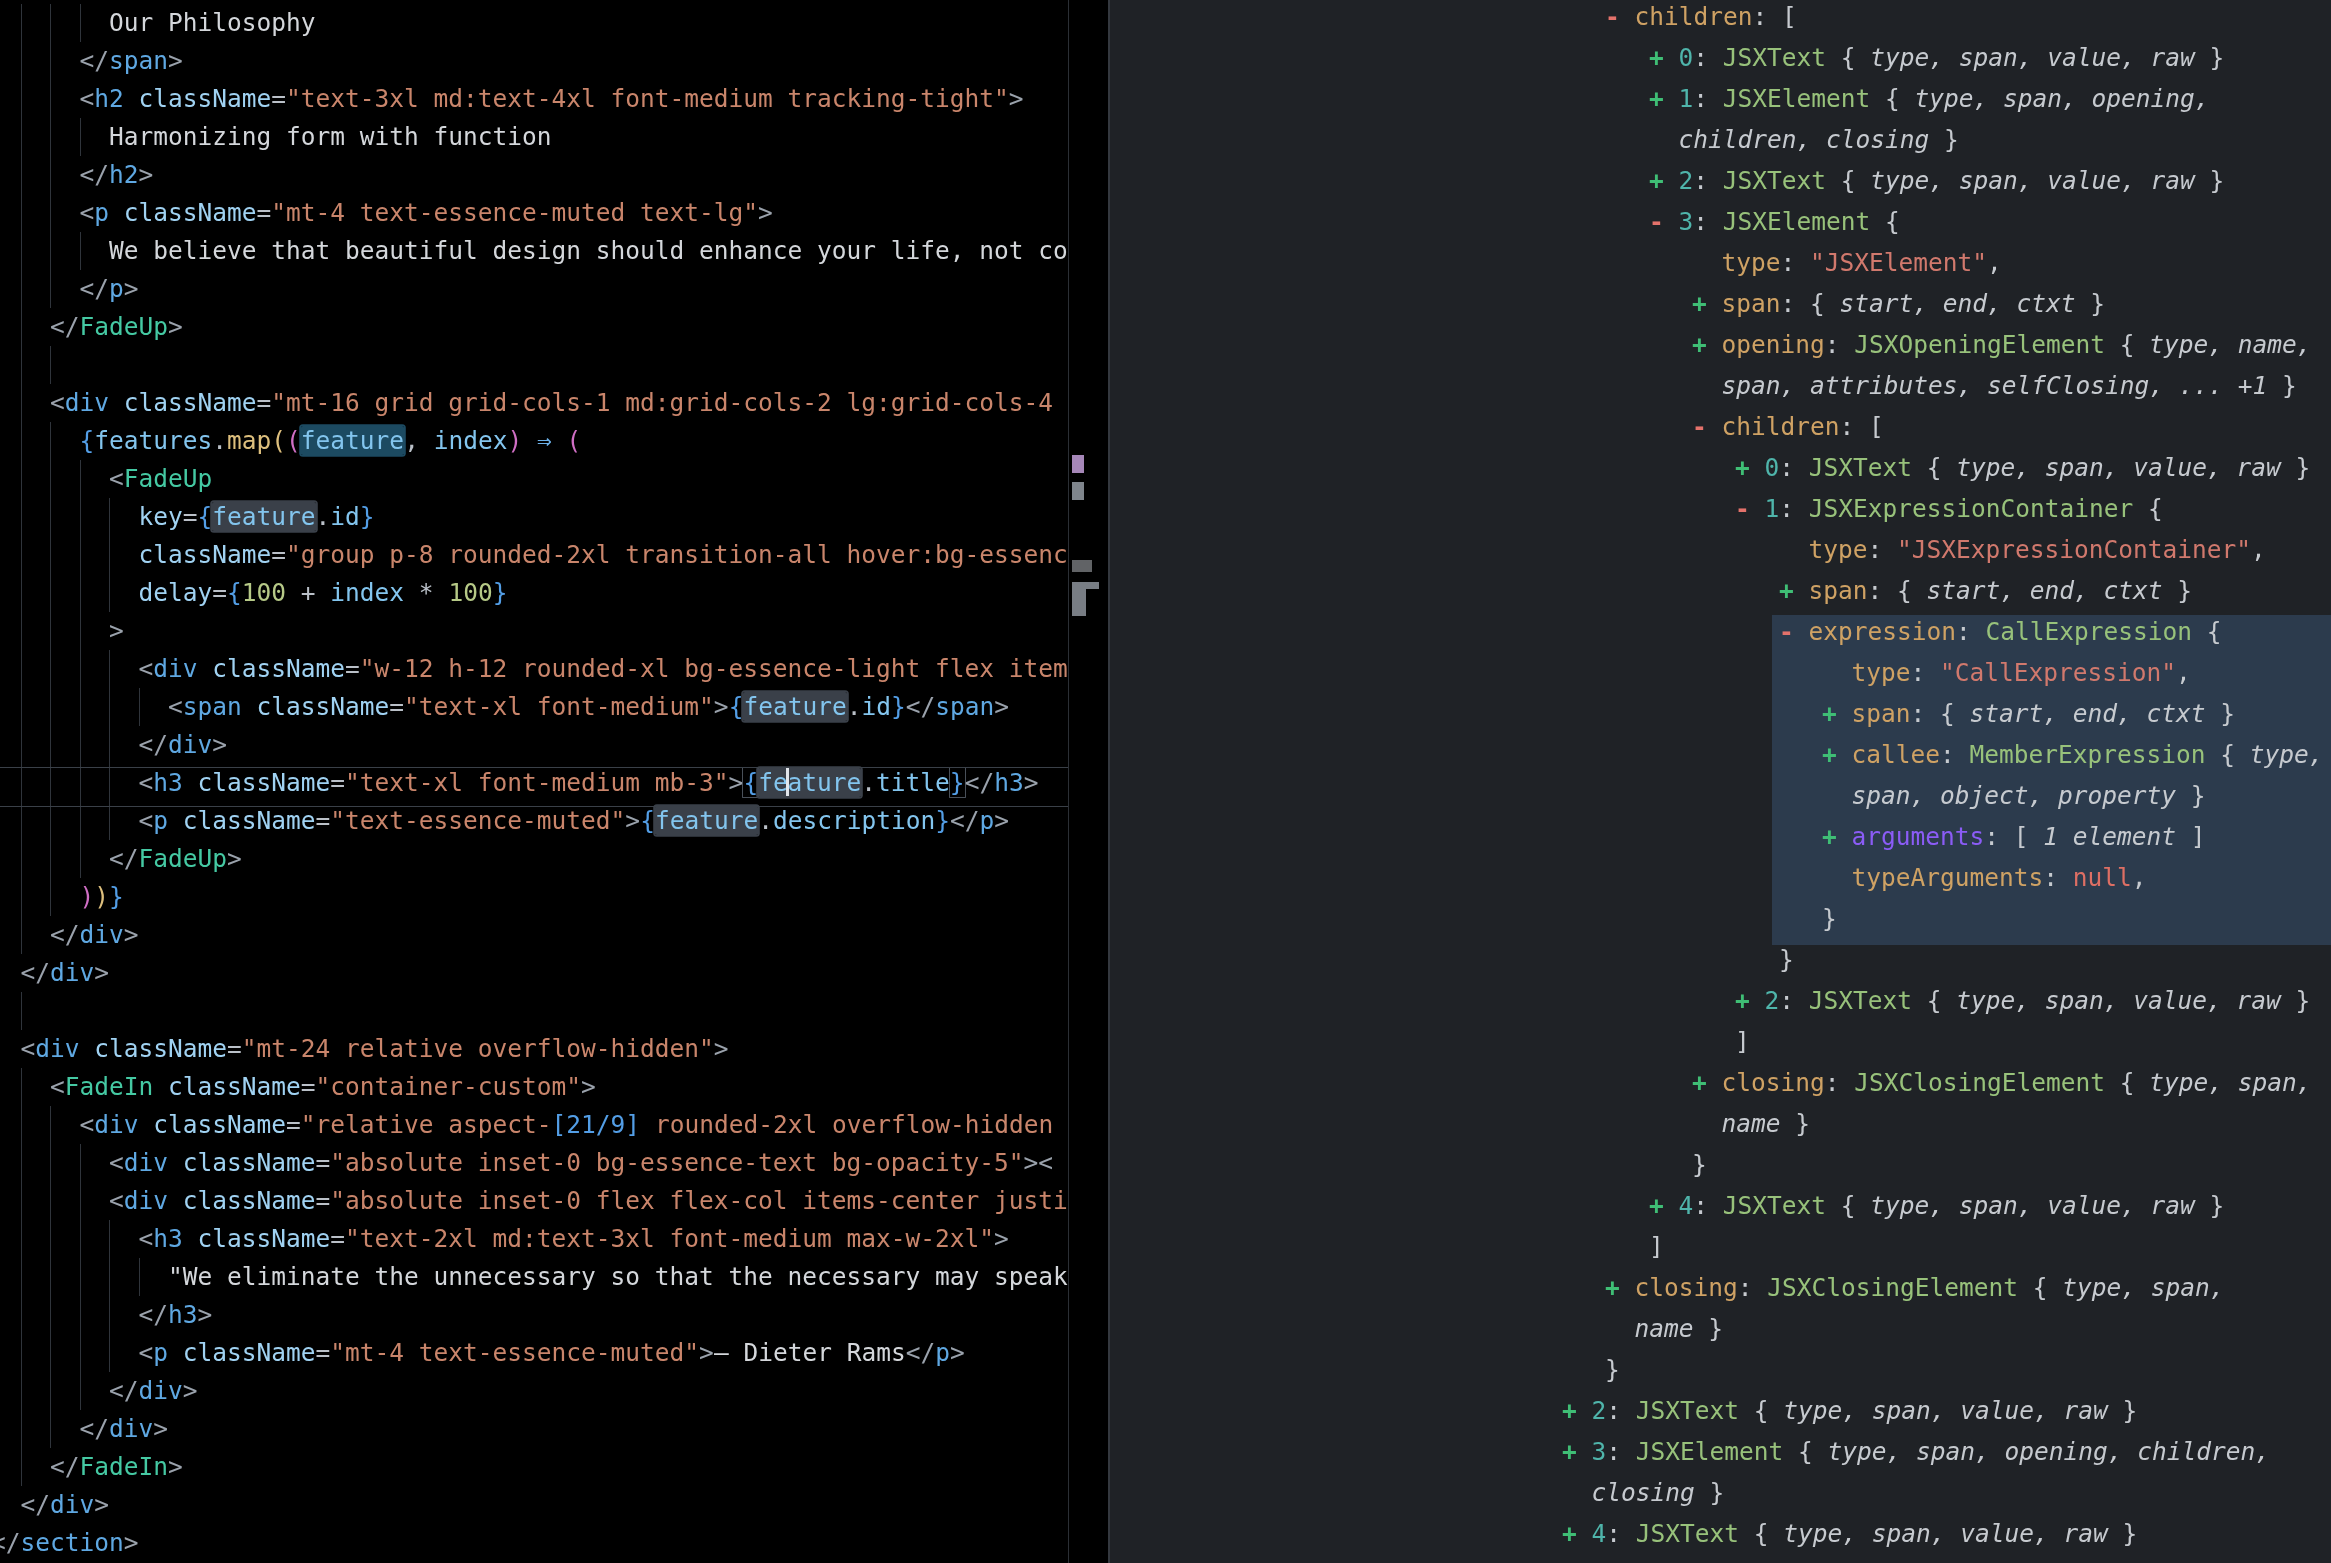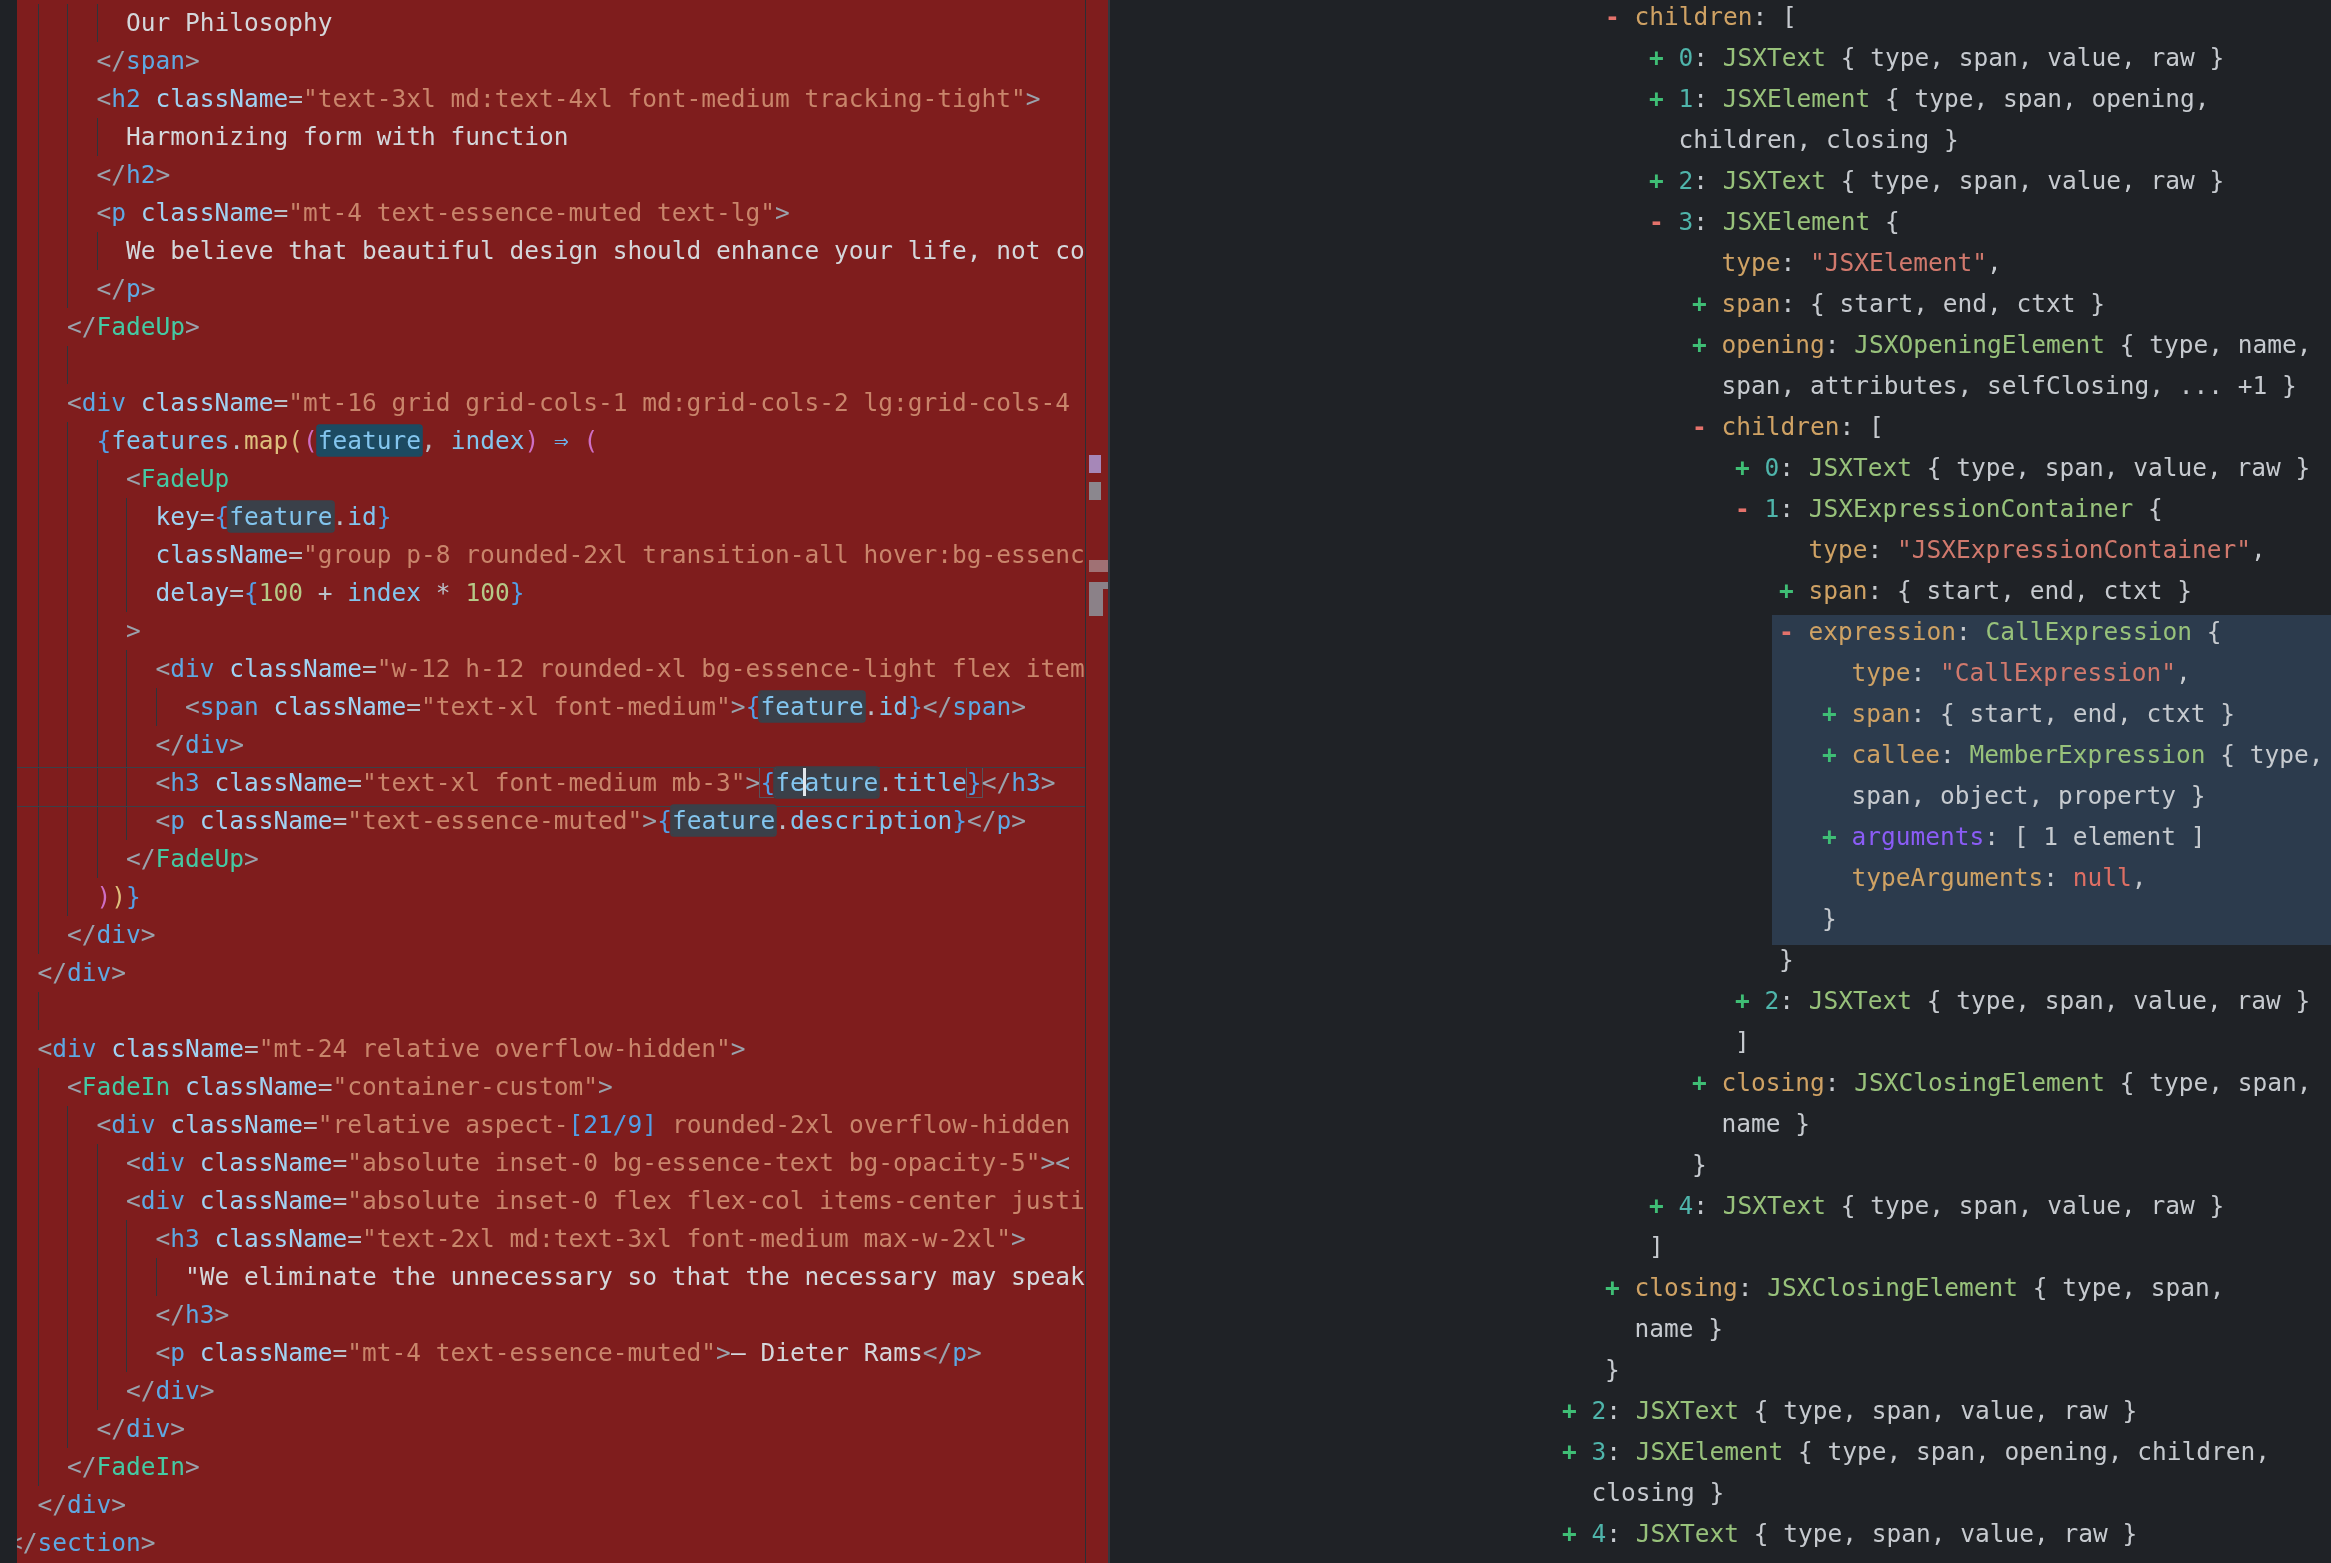--- a/index.html
+++ b/index.html
@@ -1,19 +1,19 @@
 <!DOCTYPE html>
 <html style="font-size:14.5px"><head>
 <meta charset="utf-8">
 <style>
   html,body{margin:0;padding:0;background:#1f2226;}
   body{width:2331px;height:1564px;overflow:hidden;position:relative;
        font-family:"DejaVu Sans Mono",monospace;}
   
-  .editor-pane{position:absolute;left:17px;top:0;width:1108px;height:1564px;overflow:hidden;background:#7f1d1d;}
+  .editor-pane{position:absolute;left:0;top:0;width:1108px;height:1564px;overflow:hidden;background:#000000;}
   .ast-pane{position:absolute;left:1110px;top:0;right:0;height:1564px;overflow:hidden;background:#1f2226;}
   .divider{position:absolute;left:1108px;top:0;width:1.8px;height:1564px;background:#34383f;}
   
   .lines{position:absolute;left:-9px;top:3.6px;font-size:24.5px;line-height:38px;white-space:pre;}
   .cl{height:38px;position:relative;}
   .guide{position:absolute;top:0;bottom:0;width:0.9px;background:#2f343b;}
   .tk-t{color:#5fa8e2}          
   .tk-c{color:#45c9a3}          
   .tk-a{color:#a0d2f2}          
   .tk-s{color:#c9856b}          
@@ -38,21 +38,21 @@
   .ast-hl{position:absolute;background:#2c3b4d;z-index:0;}
   .mk{font-weight:bold;}
   .mk.plus{color:#3fbe75}.mk.minus{color:#e4726b}
   .tk-kk{color:#cfa264}         
   .tk-ka{color:#8b5cf6}         
   .tk-ty{color:#98c27b}         
   .tk-ix{color:#4fb5ab}         
   .tk-st{color:#d1796d}         
   .tk-nu{color:#de6f64}         
   .tk-pu{color:#c6cacf}         
-  .tk-pv{color:#c6cacf;}  
+  .tk-pv{color:#c6cacf;font-style:italic;}  
 </style>
 </head>
 <body>
 
 <div class="editor-pane">
   <div class="lines"><div class="cl"><span class="guide" style="left: 29.5px;"></span><span class="guide" style="left: 59px;"></span><span class="guide" style="left: 89px;"></span>        <span class="tk-w">Our Philosophy</span></div><div class="cl"><span class="guide" style="left: 29.5px;"></span><span class="guide" style="left: 59px;"></span>      <span class="tk-d">&lt;/</span><span class="tk-t">span</span><span class="tk-d">&gt;</span></div><div class="cl"><span class="guide" style="left: 29.5px;"></span><span class="guide" style="left: 59px;"></span>      <span class="tk-d">&lt;</span><span class="tk-t">h2</span><span class="tk-w"> </span><span class="tk-a">className</span><span class="tk-o">=</span><span class="tk-s">"text-3xl md:text-4xl font-medium tracking-tight"</span><span class="tk-d">&gt;</span></div><div class="cl"><span class="guide" style="left: 29.5px;"></span><span class="guide" style="left: 59px;"></span><span class="guide" style="left: 89px;"></span>        <span class="tk-w">Harmonizing form with function</span></div><div class="cl"><span class="guide" style="left: 29.5px;"></span><span class="guide" style="left: 59px;"></span>      <span class="tk-d">&lt;/</span><span class="tk-t">h2</span><span class="tk-d">&gt;</span></div><div class="cl"><span class="guide" style="left: 29.5px;"></span><span class="guide" style="left: 59px;"></span>      <span class="tk-d">&lt;</span><span class="tk-t">p</span><span class="tk-w"> </span><span class="tk-a">className</span><span class="tk-o">=</span><span class="tk-s">"mt-4 text-essence-muted text-lg"</span><span class="tk-d">&gt;</span></div><div class="cl"><span class="guide" style="left: 29.5px;"></span><span class="guide" style="left: 59px;"></span><span class="guide" style="left: 89px;"></span>        <span class="tk-w">We believe that beautiful design should enhance your life, not co</span></div><div class="cl"><span class="guide" style="left: 29.5px;"></span><span class="guide" style="left: 59px;"></span>      <span class="tk-d">&lt;/</span><span class="tk-t">p</span><span class="tk-d">&gt;</span></div><div class="cl"><span class="guide" style="left: 29.5px;"></span>    <span class="tk-d">&lt;/</span><span class="tk-c">FadeUp</span><span class="tk-d">&gt;</span></div><div class="cl"><span class="guide" style="left: 29.5px;"></span><span class="guide" style="left: 59px;"></span></div><div class="cl"><span class="guide" style="left: 29.5px;"></span>    <span class="tk-d">&lt;</span><span class="tk-t">div</span><span class="tk-w"> </span><span class="tk-a">className</span><span class="tk-o">=</span><span class="tk-s">"mt-16 grid grid-cols-1 md:grid-cols-2 lg:grid-cols-4</span></div><div class="cl"><span class="guide" style="left: 29.5px;"></span><span class="guide" style="left: 59px;"></span>      <span class="tk-b">{</span><span class="tk-i">features</span><span class="tk-o">.</span><span class="tk-m">map</span><span class="tk-p1">(</span><span class="tk-p2">(</span><span class="tk-i tk-sel">feature</span><span class="tk-o">, </span><span class="tk-i">index</span><span class="tk-p2">)</span><span class="tk-w"> </span><span class="tk-arr">⇒</span><span class="tk-w"> </span><span class="tk-p2">(</span></div><div class="cl"><span class="guide" style="left: 29.5px;"></span><span class="guide" style="left: 59px;"></span><span class="guide" style="left: 89px;"></span>        <span class="tk-d">&lt;</span><span class="tk-c">FadeUp</span></div><div class="cl"><span class="guide" style="left: 29.5px;"></span><span class="guide" style="left: 59px;"></span><span class="guide" style="left: 89px;"></span><span class="guide" style="left: 118px;"></span>          <span class="tk-a">key</span><span class="tk-o">=</span><span class="tk-b">{</span><span class="tk-i tk-ref">feature</span><span class="tk-o">.</span><span class="tk-i">id</span><span class="tk-b">}</span></div><div class="cl"><span class="guide" style="left: 29.5px;"></span><span class="guide" style="left: 59px;"></span><span class="guide" style="left: 89px;"></span><span class="guide" style="left: 118px;"></span>          <span class="tk-a">className</span><span class="tk-o">=</span><span class="tk-s">"group p-8 rounded-2xl transition-all hover:bg-essenc</span></div><div class="cl"><span class="guide" style="left: 29.5px;"></span><span class="guide" style="left: 59px;"></span><span class="guide" style="left: 89px;"></span><span class="guide" style="left: 118px;"></span>          <span class="tk-a">delay</span><span class="tk-o">=</span><span class="tk-b">{</span><span class="tk-n">100</span><span class="tk-o"> + </span><span class="tk-i">index</span><span class="tk-o"> * </span><span class="tk-n">100</span><span class="tk-b">}</span></div><div class="cl"><span class="guide" style="left: 29.5px;"></span><span class="guide" style="left: 59px;"></span><span class="guide" style="left: 89px;"></span>        <span class="tk-d">&gt;</span></div><div class="cl"><span class="guide" style="left: 29.5px;"></span><span class="guide" style="left: 59px;"></span><span class="guide" style="left: 89px;"></span><span class="guide" style="left: 118px;"></span>          <span class="tk-d">&lt;</span><span class="tk-t">div</span><span class="tk-w"> </span><span class="tk-a">className</span><span class="tk-o">=</span><span class="tk-s">"w-12 h-12 rounded-xl bg-essence-light flex item</span></div><div class="cl"><span class="guide" style="left: 29.5px;"></span><span class="guide" style="left: 59px;"></span><span class="guide" style="left: 89px;"></span><span class="guide" style="left: 118px;"></span><span class="guide" style="left: 148px;"></span>            <span class="tk-d">&lt;</span><span class="tk-t">span</span><span class="tk-w"> </span><span class="tk-a">className</span><span class="tk-o">=</span><span class="tk-s">"text-xl font-medium"</span><span class="tk-d">&gt;</span><span class="tk-b">{</span><span class="tk-i tk-ref">feature</span><span class="tk-o">.</span><span class="tk-i">id</span><span class="tk-b">}</span><span class="tk-d">&lt;/</span><span class="tk-t">span</span><span class="tk-d">&gt;</span></div><div class="cl"><span class="guide" style="left: 29.5px;"></span><span class="guide" style="left: 59px;"></span><span class="guide" style="left: 89px;"></span><span class="guide" style="left: 118px;"></span>          <span class="tk-d">&lt;/</span><span class="tk-t">div</span><span class="tk-d">&gt;</span></div><div class="cl"><span class="guide" style="left: 29.5px;"></span><span class="guide" style="left: 59px;"></span><span class="guide" style="left: 89px;"></span><span class="guide" style="left: 118px;"></span>          <span class="tk-d">&lt;</span><span class="tk-t">h3</span><span class="tk-w"> </span><span class="tk-a">className</span><span class="tk-o">=</span><span class="tk-s">"text-xl font-medium mb-3"</span><span class="tk-d">&gt;</span><span class="tk-bbox">{</span><span class="tk-i tk-ref">fe<span class="caret"></span>ature</span><span class="tk-o">.</span><span class="tk-i">title</span><span class="tk-bbox">}</span><span class="tk-d">&lt;/</span><span class="tk-t">h3</span><span class="tk-d">&gt;</span></div><div class="cl"><span class="guide" style="left: 29.5px;"></span><span class="guide" style="left: 59px;"></span><span class="guide" style="left: 89px;"></span><span class="guide" style="left: 118px;"></span>          <span class="tk-d">&lt;</span><span class="tk-t">p</span><span class="tk-w"> </span><span class="tk-a">className</span><span class="tk-o">=</span><span class="tk-s">"text-essence-muted"</span><span class="tk-d">&gt;</span><span class="tk-b">{</span><span class="tk-i tk-ref">feature</span><span class="tk-o">.</span><span class="tk-i">description</span><span class="tk-b">}</span><span class="tk-d">&lt;/</span><span class="tk-t">p</span><span class="tk-d">&gt;</span></div><div class="cl"><span class="guide" style="left: 29.5px;"></span><span class="guide" style="left: 59px;"></span><span class="guide" style="left: 89px;"></span>        <span class="tk-d">&lt;/</span><span class="tk-c">FadeUp</span><span class="tk-d">&gt;</span></div><div class="cl"><span class="guide" style="left: 29.5px;"></span><span class="guide" style="left: 59px;"></span>      <span class="tk-p2">)</span><span class="tk-p1">)</span><span class="tk-b">}</span></div><div class="cl"><span class="guide" style="left: 29.5px;"></span>    <span class="tk-d">&lt;/</span><span class="tk-t">div</span><span class="tk-d">&gt;</span></div><div class="cl">  <span class="tk-d">&lt;/</span><span class="tk-t">div</span><span class="tk-d">&gt;</span></div><div class="cl"><span class="guide" style="left: 29.5px;"></span></div><div class="cl">  <span class="tk-d">&lt;</span><span class="tk-t">div</span><span class="tk-w"> </span><span class="tk-a">className</span><span class="tk-o">=</span><span class="tk-s">"mt-24 relative overflow-hidden"</span><span class="tk-d">&gt;</span></div><div class="cl"><span class="guide" style="left: 29.5px;"></span>    <span class="tk-d">&lt;</span><span class="tk-c">FadeIn</span><span class="tk-w"> </span><span class="tk-a">className</span><span class="tk-o">=</span><span class="tk-s">"container-custom"</span><span class="tk-d">&gt;</span></div><div class="cl"><span class="guide" style="left: 29.5px;"></span><span class="guide" style="left: 59px;"></span>      <span class="tk-d">&lt;</span><span class="tk-t">div</span><span class="tk-w"> </span><span class="tk-a">className</span><span class="tk-o">=</span><span class="tk-s">"relative aspect-</span><span class="tk-b">[21/9]</span><span class="tk-s"> rounded-2xl overflow-hidden</span></div><div class="cl"><span class="guide" style="left: 29.5px;"></span><span class="guide" style="left: 59px;"></span><span class="guide" style="left: 89px;"></span>        <span class="tk-d">&lt;</span><span class="tk-t">div</span><span class="tk-w"> </span><span class="tk-a">className</span><span class="tk-o">=</span><span class="tk-s">"absolute inset-0 bg-essence-text bg-opacity-5"</span><span class="tk-d">&gt;&lt;</span></div><div class="cl"><span class="guide" style="left: 29.5px;"></span><span class="guide" style="left: 59px;"></span><span class="guide" style="left: 89px;"></span>        <span class="tk-d">&lt;</span><span class="tk-t">div</span><span class="tk-w"> </span><span class="tk-a">className</span><span class="tk-o">=</span><span class="tk-s">"absolute inset-0 flex flex-col items-center justi</span></div><div class="cl"><span class="guide" style="left: 29.5px;"></span><span class="guide" style="left: 59px;"></span><span class="guide" style="left: 89px;"></span><span class="guide" style="left: 118px;"></span>          <span class="tk-d">&lt;</span><span class="tk-t">h3</span><span class="tk-w"> </span><span class="tk-a">className</span><span class="tk-o">=</span><span class="tk-s">"text-2xl md:text-3xl font-medium max-w-2xl"</span><span class="tk-d">&gt;</span></div><div class="cl"><span class="guide" style="left: 29.5px;"></span><span class="guide" style="left: 59px;"></span><span class="guide" style="left: 89px;"></span><span class="guide" style="left: 118px;"></span><span class="guide" style="left: 148px;"></span>            <span class="tk-w">"We eliminate the unnecessary so that the necessary may speak</span></div><div class="cl"><span class="guide" style="left: 29.5px;"></span><span class="guide" style="left: 59px;"></span><span class="guide" style="left: 89px;"></span><span class="guide" style="left: 118px;"></span>          <span class="tk-d">&lt;/</span><span class="tk-t">h3</span><span class="tk-d">&gt;</span></div><div class="cl"><span class="guide" style="left: 29.5px;"></span><span class="guide" style="left: 59px;"></span><span class="guide" style="left: 89px;"></span><span class="guide" style="left: 118px;"></span>          <span class="tk-d">&lt;</span><span class="tk-t">p</span><span class="tk-w"> </span><span class="tk-a">className</span><span class="tk-o">=</span><span class="tk-s">"mt-4 text-essence-muted"</span><span class="tk-d">&gt;</span><span class="tk-w">— Dieter Rams</span><span class="tk-d">&lt;/</span><span class="tk-t">p</span><span class="tk-d">&gt;</span></div><div class="cl"><span class="guide" style="left: 29.5px;"></span><span class="guide" style="left: 59px;"></span><span class="guide" style="left: 89px;"></span>        <span class="tk-d">&lt;/</span><span class="tk-t">div</span><span class="tk-d">&gt;</span></div><div class="cl"><span class="guide" style="left: 29.5px;"></span><span class="guide" style="left: 59px;"></span>      <span class="tk-d">&lt;/</span><span class="tk-t">div</span><span class="tk-d">&gt;</span></div><div class="cl"><span class="guide" style="left: 29.5px;"></span>    <span class="tk-d">&lt;/</span><span class="tk-c">FadeIn</span><span class="tk-d">&gt;</span></div><div class="cl">  <span class="tk-d">&lt;/</span><span class="tk-t">div</span><span class="tk-d">&gt;</span></div><div class="cl"><span class="tk-d">&lt;/</span><span class="tk-t">section</span><span class="tk-d">&gt;</span></div></div>
   <div class="al-border" style="top: 767px;"></div>
   <div class="al-border" style="top: 806px;"></div>
   <div class="sb-track">
       <div class="sb-mark" style="left: 2.7px; top: 455px; width: 12.7px; height: 18px; background: rgb(166, 135, 184); opacity: 1;"></div>

